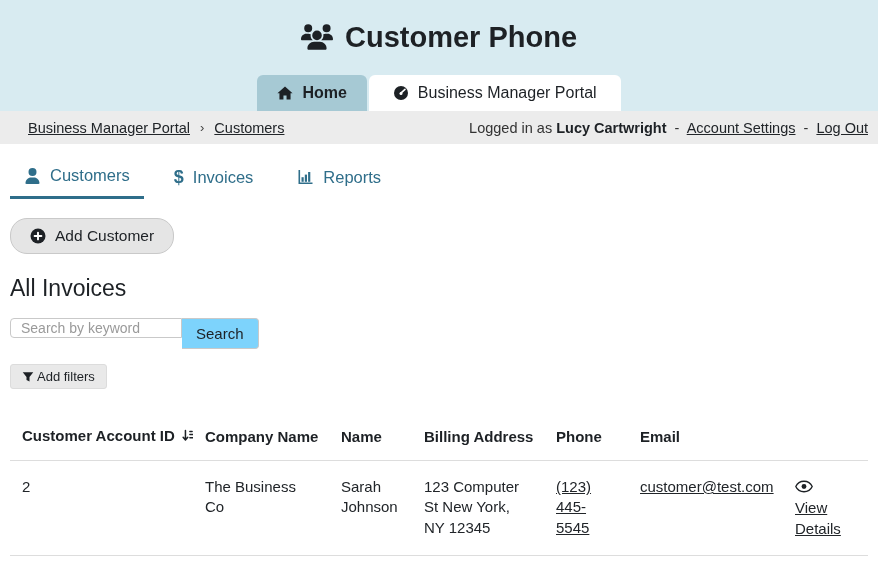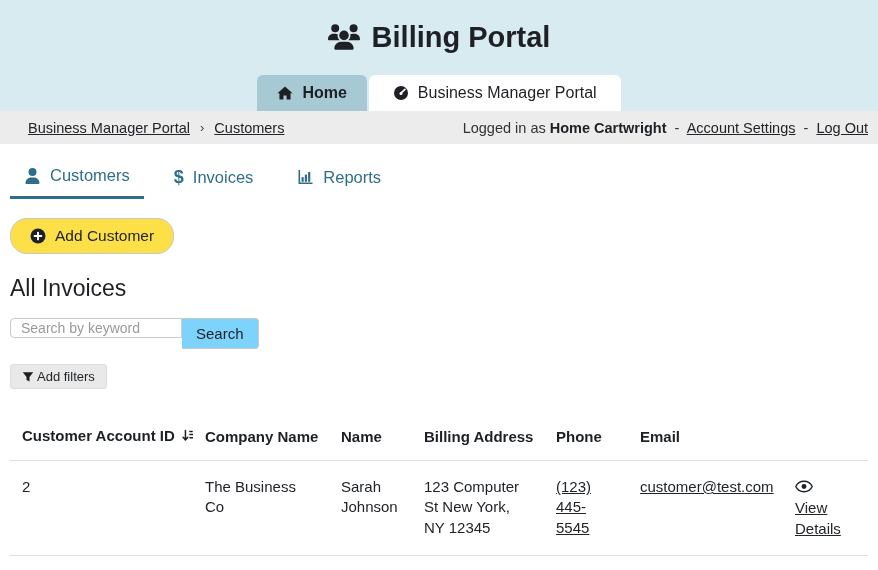--- a/index.html
+++ b/index.html
@@ -50,21 +50,21 @@
     display: flex; align-items: center; gap: 9px;
     color: #2f6e8a; font-size: 16.5px;
     padding: 0 14px 11px 14px; margin-right: 16px; cursor: pointer;
   }
   .nav-tab.active { border-bottom: 3px solid #2f6e8a; }
   .nav-tab .icon svg { width: 17px; height: 16px; }
   .nav-tab .dollar { font-weight: 700; font-size: 18px; line-height: 16px; }
 
   .add-customer-btn {
     margin-top: 19px; display: inline-flex; align-items: center; gap: 9px;
-    border: 1px solid #c9c9c9; border-radius: 17px; background: #fde047;
+    border: 1px solid #c9c9c9; border-radius: 17px; background: #e5e5e5;
     padding: 8px 19px; font-size: 15.5px; cursor: pointer; color: #1d2125;
     font-family: inherit;
   }
   .add-customer-btn .icon svg { width: 16px; height: 16px; }
 
   .page-heading { margin-top: 21px; font-size: 23px; font-weight: 400; color: #1d2125; }
 
   .search-row { display: flex; margin-top: 16px; }
   .search-input {
     width: 172px; height: 20px; border: 1px solid #c9c9c9;
@@ -105,21 +105,21 @@
 </head>
 <body>
 
 <div class="app-header">
   <div class="title-row">
     <span class="icon">
       <svg viewBox="0 0 640 512">
           <path d="M144 0a80 80 0 1 1 0 160A80 80 0 1 1 144 0zM512 0a80 80 0 1 1 0 160A80 80 0 1 1 512 0zM0 298.7C0 239.8 47.8 192 106.7 192h42.7c15.9 0 31 3.5 44.6 9.7-1.3 7.2-1.9 14.7-1.9 22.3 0 38.2 16.8 72.5 43.3 96h-214C9.6 320 0 310.4 0 298.7zM404.6 320c26.6-23.5 43.4-57.8 43.4-96 0-7.6-.7-15.1-1.9-22.3 13.6-6.2 28.7-9.7 44.6-9.7h42.7C592.2 192 640 239.8 640 298.7c0 11.8-9.6 21.3-21.3 21.3h-214zM224 224a96 96 0 1 1 192 0 96 96 0 1 1-192 0zM128 485.3C128 411.7 187.7 352 261.3 352h117.4C452.3 352 512 411.7 512 485.3c0 14.7-11.9 26.7-26.7 26.7H154.7c-14.8 0-26.7-11.9-26.7-26.7z"></path>
         </svg>
     </span>
-    <span>Billing Portal</span>
+    <span>Customer Phone</span>
   </div>
   <div class="header-tabs">
     <div class="header-tab home">
       <span class="icon">
         <svg viewBox="0 0 576 512">
             <path d="M288 24 16 264h72v224h144V344h112v144h144V264h72L288 24z"></path>
           </svg>
       </span>
       <span>Home</span>
     </div>
@@ -137,21 +137,21 @@
 </div>
 
 <div class="breadcrumb-bar">
   <div class="breadcrumb">
     <a>Business Manager Portal</a>
     <span class="sep">›</span>
     <a>Customers</a>
   </div>
   <div class="account-info">
     <span>Logged in as</span>
-    <b>Home Cartwright</b>
+    <b>Lucy Cartwright</b>
     <span class="dash">-</span>
     <a>Account Settings</a>
     <span class="dash">-</span>
     <a>Log Out</a>
   </div>
 </div>
 
 <div class="content">
 
   <div class="nav-tabs">

